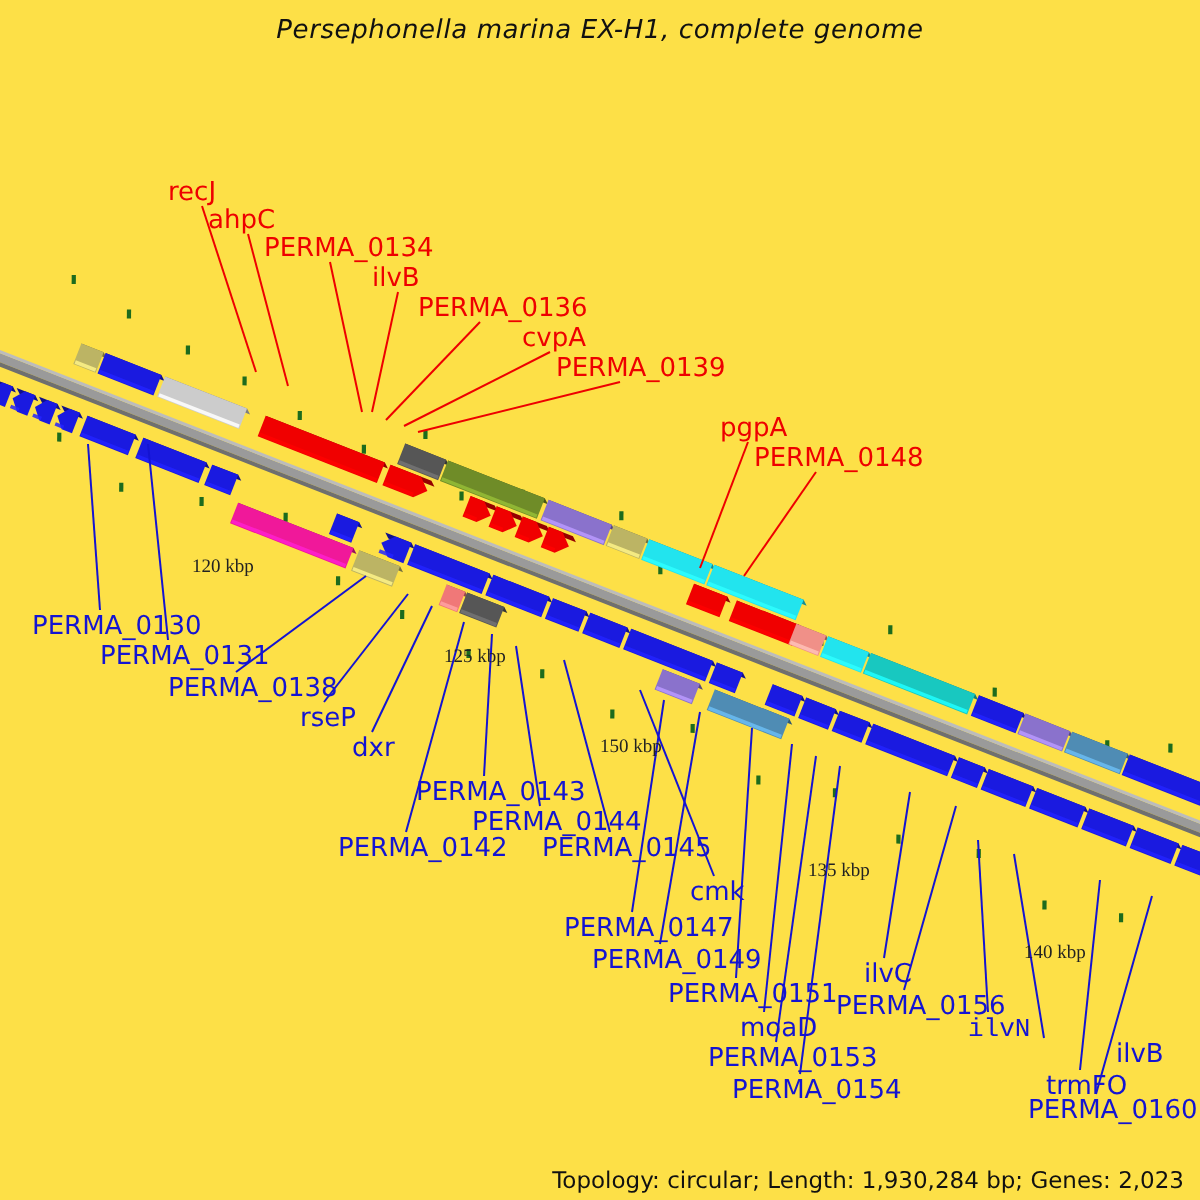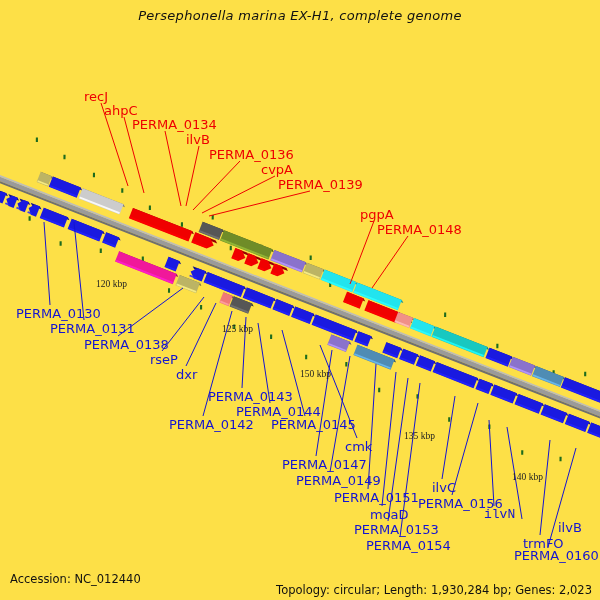--- a/index.html
+++ b/index.html
@@ -492,17 +492,16 @@
       <div class="lbl blue" style="left: 523px; top: 537px;">trmFO</div>
       <div class="lbl blue" style="left: 514px; top: 549px;">PERMA_0160</div>
       <div class="lbl scale" style="left: 96px; top: 280px;">120 kbp</div>
       <div class="lbl scale" style="left: 222px; top: 325px;">125 kbp</div>
       <div class="lbl scale" style="left: 300px; top: 370px;">150 kbp</div>
       <div class="lbl scale" style="left: 404px; top: 422px; margin-top: 10px;">135 kbp</div>
       <div class="lbl scale" style="left: 512px; top: 473px;">140 kbp</div>
     </div>
 
   <div id="footer">
-    <span class="acc">Accession: NC_012440</span>
     <span class="topo">Topology: circular; Length: 1,930,284 bp; Genes: 2,023</span>
   </div>
 
 </div>
 
 </body></html>

